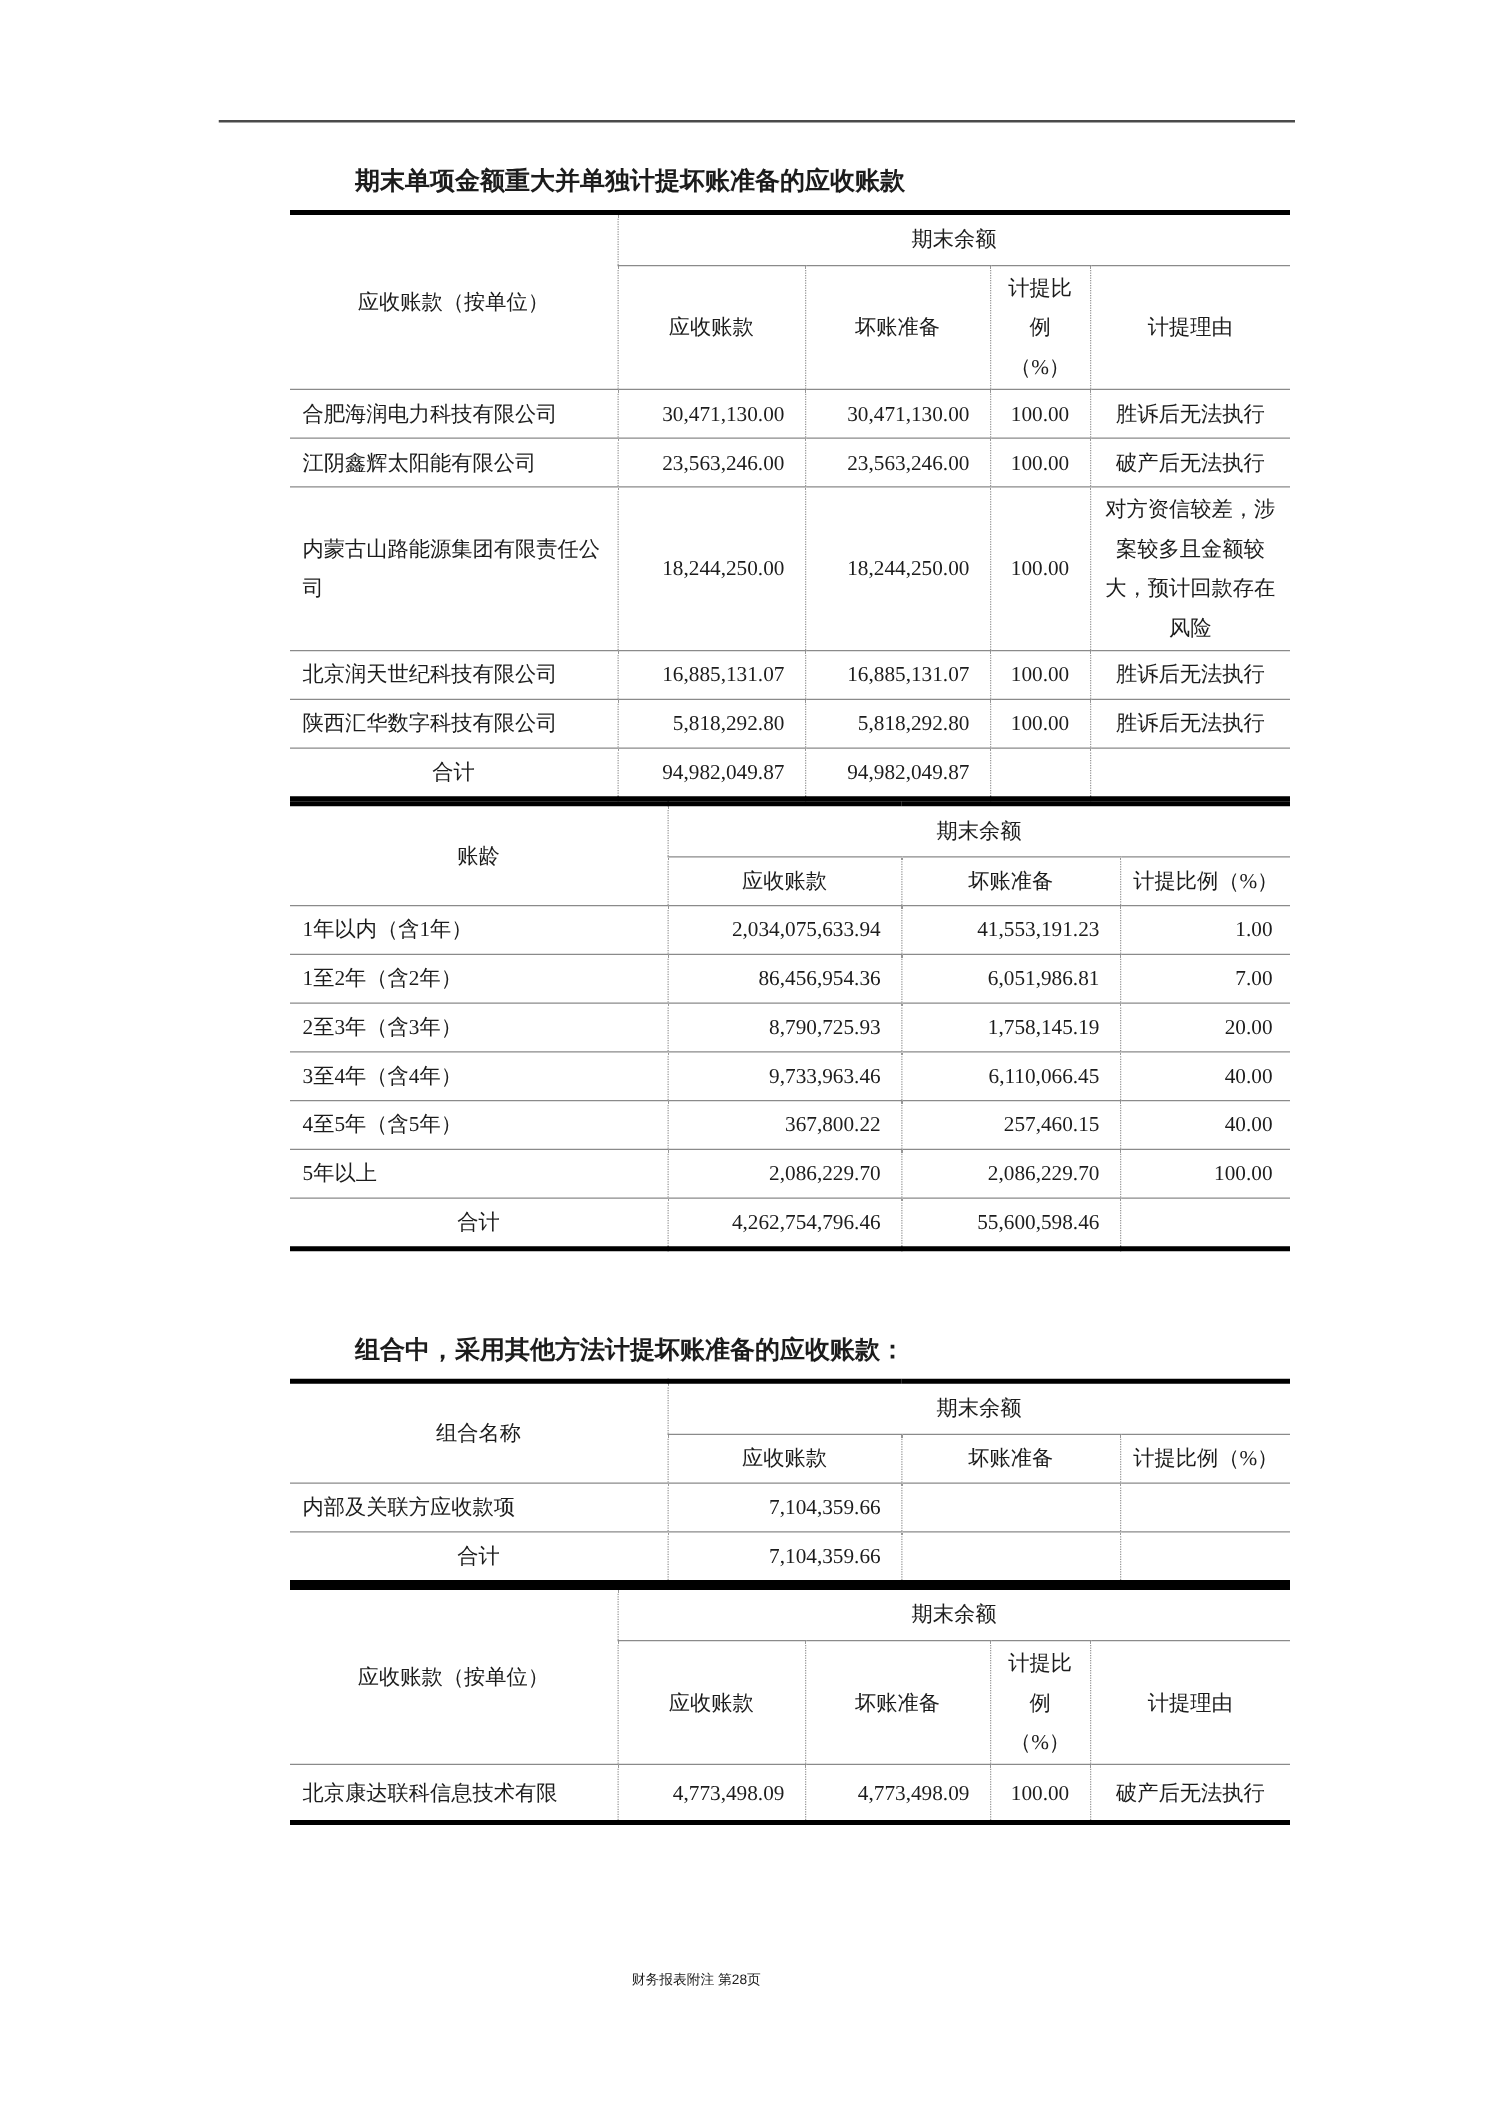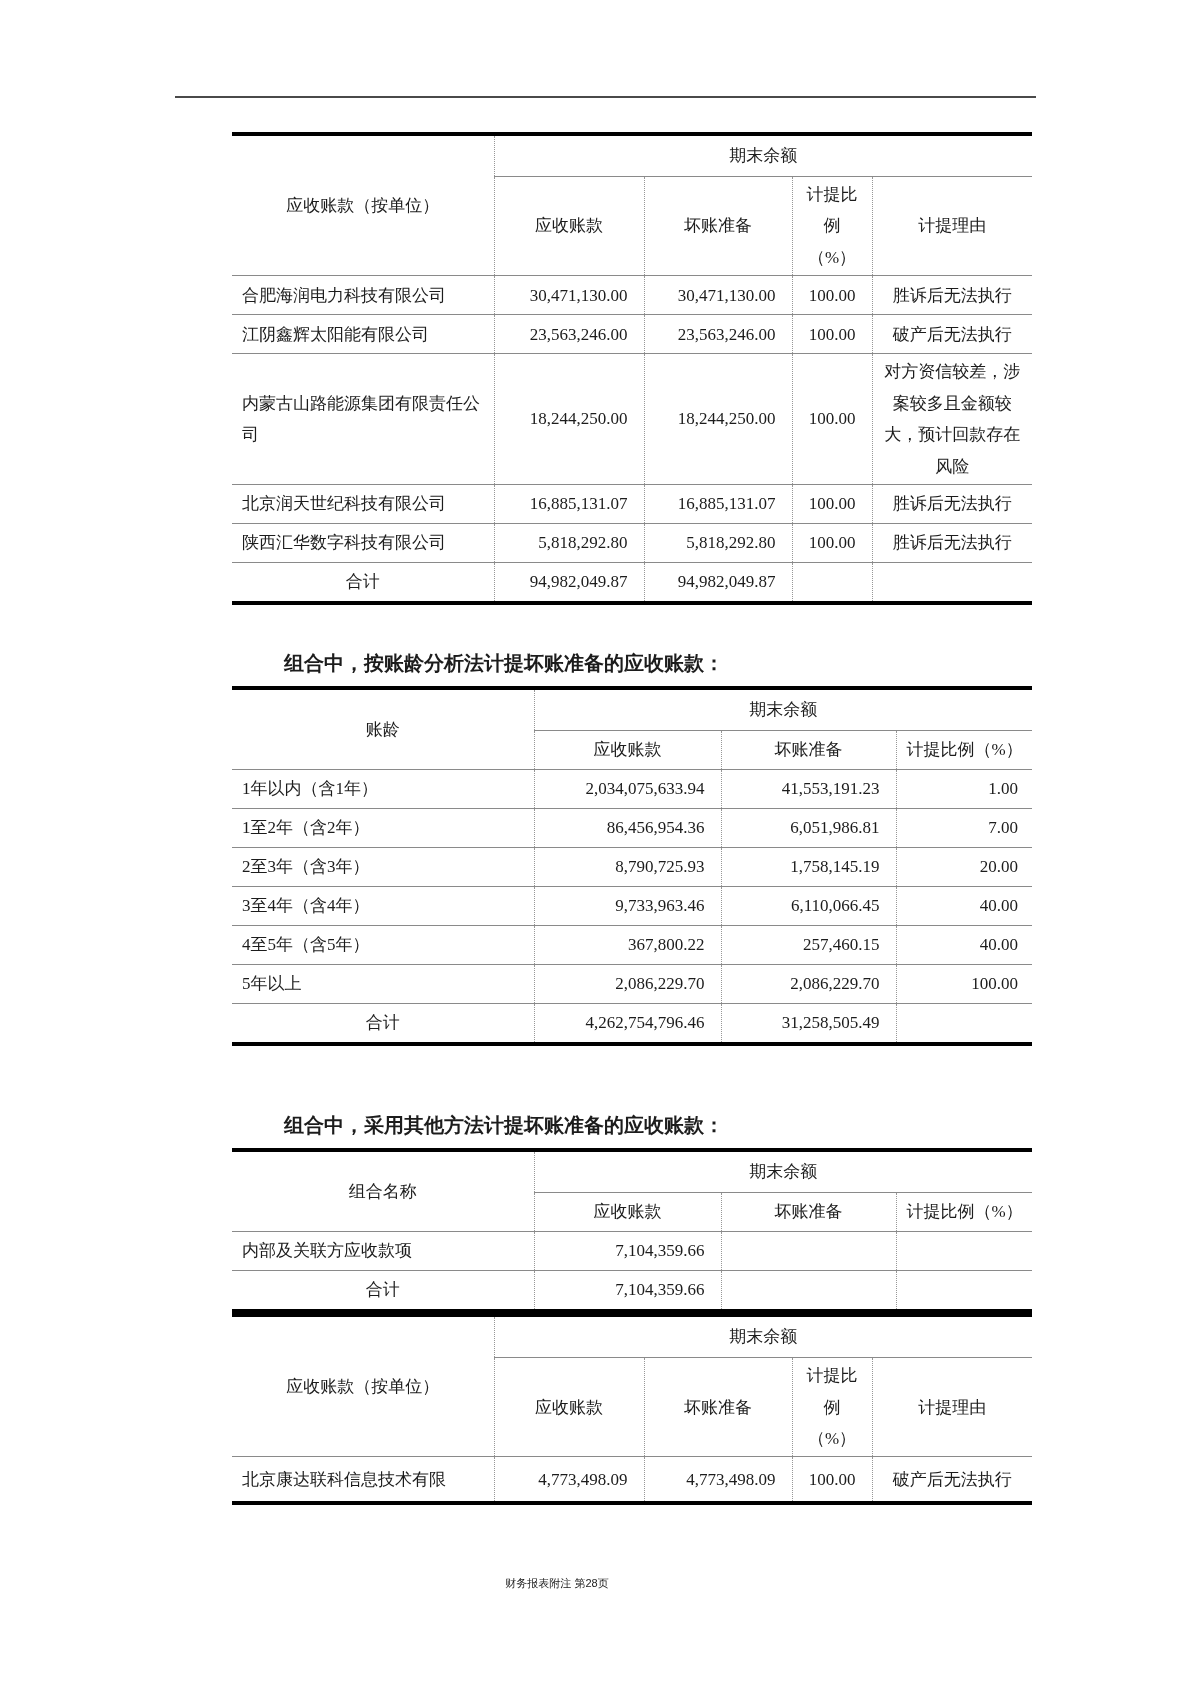--- a/index.html
+++ b/index.html
@@ -68,20 +68,21 @@
     font-size: 11px;
   }
 </style>
 </head>
 <body>
 
 <div class="top-rule"></div>
 
 <div class="content">
 
+  <p class="sec-title">期末单项金额重大并单独计提坏账准备的应收账款</p>
 
   <table>
     <colgroup>
         <col style="width:262px">
         <col style="width:150px">
         <col style="width:148px">
         <col style="width:80px">
         <col style="width:160px">
       </colgroup>
     <thead>
@@ -135,21 +136,20 @@
       <tr>
         <td class="c1 lab-c">合计</td>
         <td class="num">94,982,049.87</td>
         <td class="num">94,982,049.87</td>
         <td class="ratio-c"></td>
         <td class="reason"></td>
       </tr>
     </tbody>
   </table>
 
-  <p class="sec-title mt-a">组合中，按账龄分析法计提坏账准备的应收账款：</p>
 
   <table>
     <colgroup>
         <col style="width:302px">
         <col style="width:187px">
         <col style="width:175px">
         <col style="width:136px">
       </colgroup>
     <thead>
       <tr>
@@ -195,21 +195,21 @@
       </tr>
       <tr>
         <td class="c1 lab-l">5年以上</td>
         <td class="num">2,086,229.70</td>
         <td class="num">2,086,229.70</td>
         <td class="ratio-r">100.00</td>
       </tr>
       <tr>
         <td class="c1 lab-c">合计</td>
         <td class="num">4,262,754,796.46</td>
-        <td class="num">31,258,505.49</td>
+        <td class="num">55,600,598.46</td>
         <td class="ratio-r"></td>
       </tr>
     </tbody>
   </table>
 
   <p class="sec-title mt-b">组合中，采用其他方法计提坏账准备的应收账款：</p>
 
   <table>
     <colgroup>
         <col style="width:302px">

